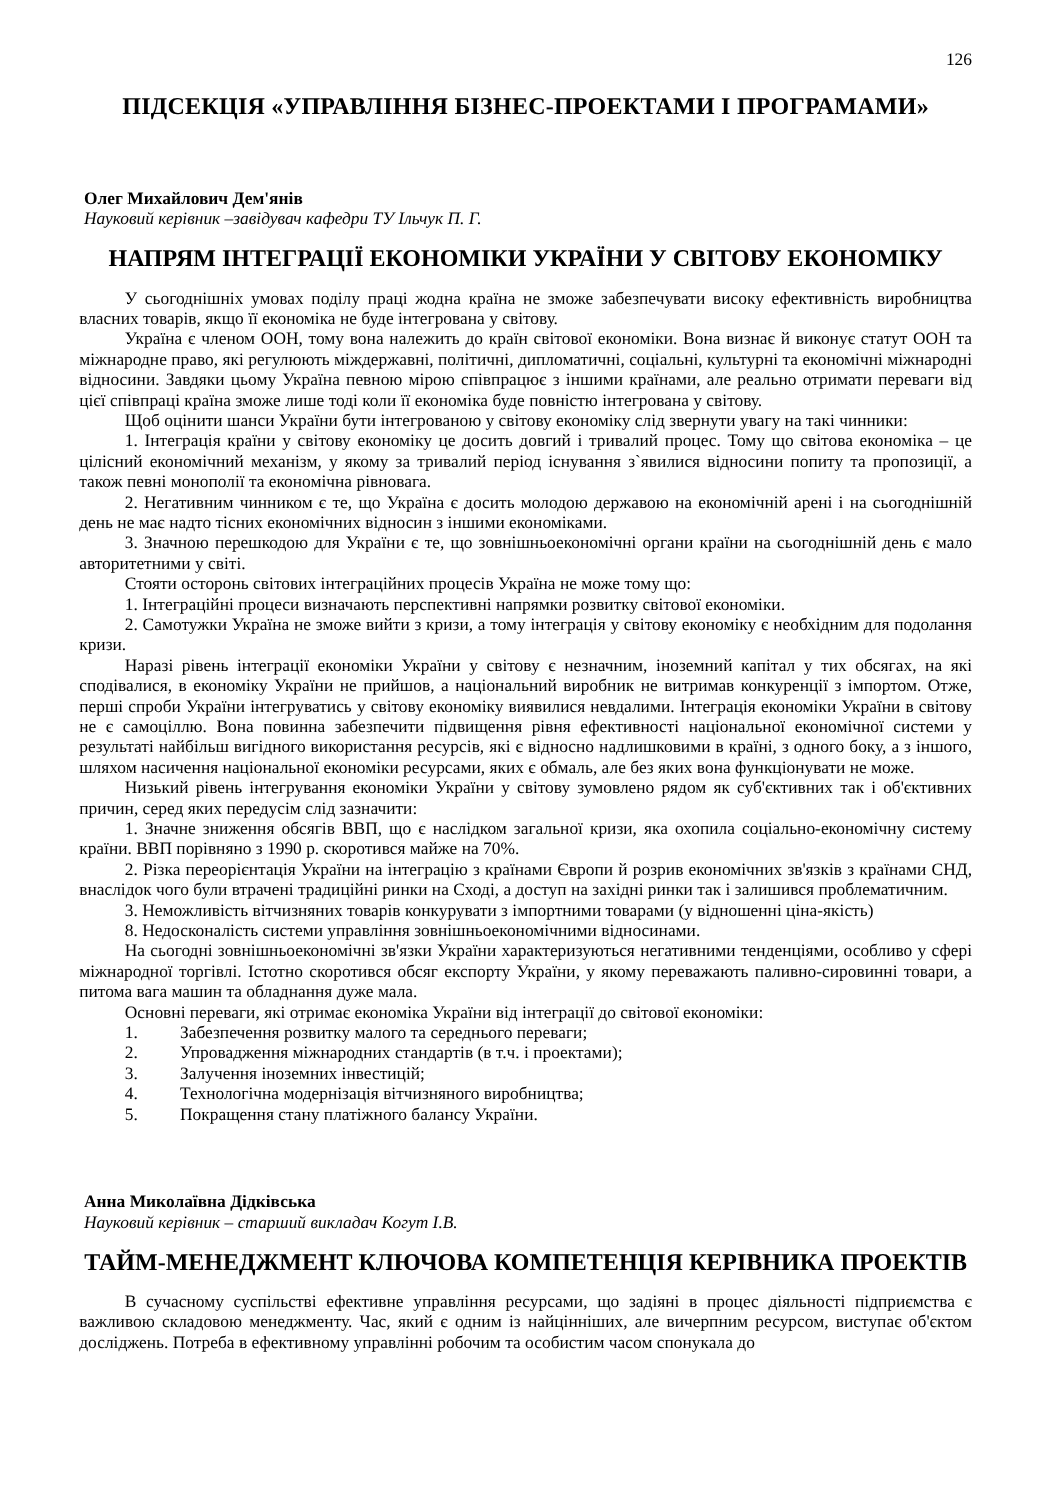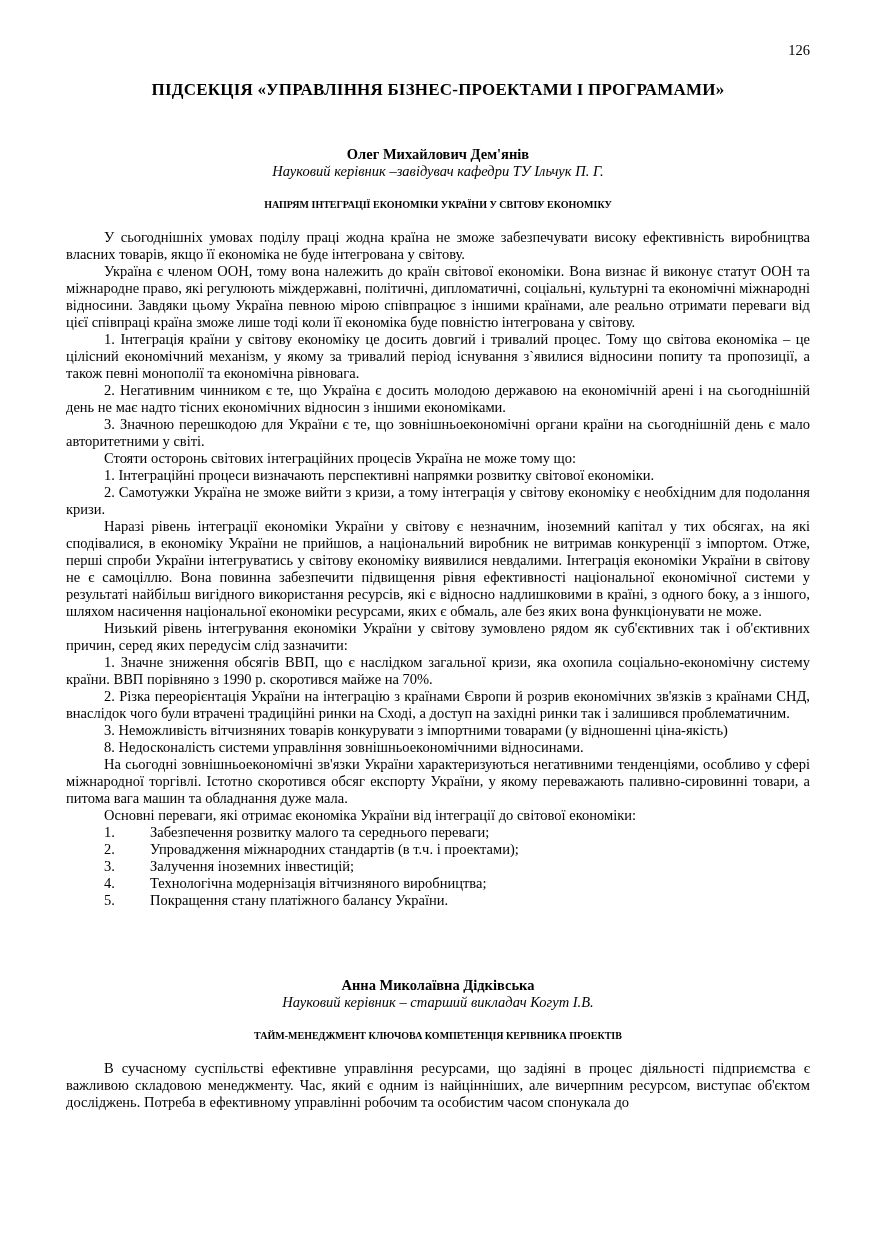--- a/index.html
+++ b/index.html
@@ -20,39 +20,39 @@
     color: #000000;
     overflow: hidden;
   }
   .page-number {
     text-align: right;
     margin-bottom: 22px;
   }
   .section-heading {
     text-align: center;
     font-weight: bold;
-    font-size: 17px;
-    margin: 0 0 48px 0;
+    font-size: 20px;
+    margin: 0 0 60px 0;
     letter-spacing: 0.2px;
   }
   .byline {
-    text-align: center;
-    margin: 16px;
+    text-align: left;
+    margin: 4px;
     font-family: Liberation Serif, serif;
   }
   .byline .author {
     font-weight: bold;
   }
   .byline .supervisor {
     font-style: italic;
   }
   .article-title {
     text-align: center;
     font-weight: bold;
-    font-size: 10px;
+    font-size: 20px;
     margin: 16px 0 16px 0;
   }
   .article-body p {
     margin: 0;
     text-align: justify;
     text-indent: 38px;
   }
   .list-item {
     display: flex;
     margin-left: 38px;
@@ -81,20 +81,21 @@
     <div class="byline">
       <div class="author">Олег Михайлович Дем'янів</div>
       <div class="supervisor">Науковий керівник –завідувач кафедри ТУ Ільчук П. Г.</div>
     </div>
 
     <div class="article-title">НАПРЯМ ІНТЕГРАЦІЇ ЕКОНОМІКИ УКРАЇНИ У СВІТОВУ ЕКОНОМІКУ</div>
 
     <div class="article-body">
       <p>У сьогоднішніх умовах поділу праці жодна країна не зможе забезпечувати високу ефективність виробництва власних товарів, якщо її економіка не буде інтегрована у світову.</p>
       <p>Україна є членом ООН, тому вона належить до країн світової економіки. Вона визнає й виконує статут ООН та міжнародне право, які регулюють міждержавні, політичні, дипломатичні, соціальні, культурні та економічні міжнародні відносини. Завдяки цьому Україна певною мірою співпрацює з іншими країнами, але реально отримати переваги від цієї співпраці країна зможе лише тоді коли її економіка буде повністю інтегрована у світову.</p>
+      <p>Щоб оцінити шанси України бути інтегрованою у світову економіку слід звернути увагу на такі чинники:</p>
       <p>1. Інтеграція країни у світову економіку це досить довгий і тривалий процес. Тому що світова економіка – це цілісний економічний механізм, у якому за тривалий період існування з`явилися відносини попиту та пропозиції, а також певні монополії та економічна рівновага.</p>
       <p>2. Негативним чинником є те, що Україна є досить молодою державою на економічній арені і на сьогоднішній день не має надто тісних економічних відносин з іншими економіками.</p>
       <p>3. Значною перешкодою для України є те, що зовнішньоекономічні органи країни на сьогоднішній день є мало авторитетними у світі.</p>
       <p>Стояти осторонь світових інтеграційних процесів Україна не може тому що:</p>
       <p>1. Інтеграційні процеси визначають перспективні напрямки розвитку світової економіки.</p>
       <p>2. Самотужки Україна не зможе вийти з кризи, а тому інтеграція у світову економіку є необхідним для подолання кризи.</p>
       <p>Наразі рівень інтеграції економіки України у світову є незначним, іноземний капітал у тих обсягах, на які сподівалися, в економіку України не прийшов, а національний виробник не витримав конкуренції з імпортом. Отже, перші спроби України інтегруватись у світову економіку виявилися невдалими. Інтеграція економіки України в світову не є самоціллю. Вона повинна забезпечити підвищення рівня ефективності національної економічної системи у результаті найбільш вигідного використання ресурсів, які є відносно надлишковими в країні, з одного боку, а з іншого, шляхом насичення національної економіки ресурсами, яких є обмаль, але без яких вона функціонувати не може.</p>
       <p>Низький рівень інтегрування економіки України у світову зумовлено рядом як суб'єктивних так і об'єктивних причин, серед яких передусім слід зазначити:</p>
       <p>1. Значне зниження обсягів ВВП, що є наслідком загальної кризи, яка охопила соціально-економічну систему країни. ВВП порівняно з 1990 р. скоротився майже на 70%.</p>
       <p>2. Різка переорієнтація України на інтеграцію з країнами Європи й розрив економічних зв'язків з країнами СНД, внаслідок чого були втрачені традиційні ринки на Сході, а доступ на західні ринки так і залишився проблематичним.</p>

